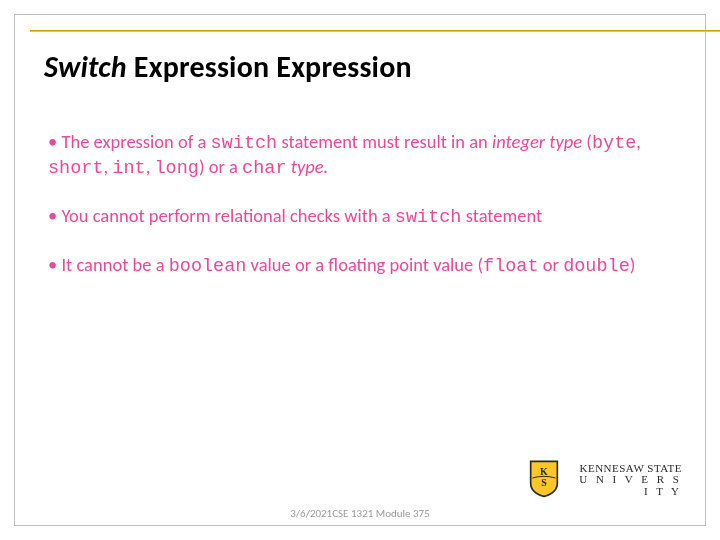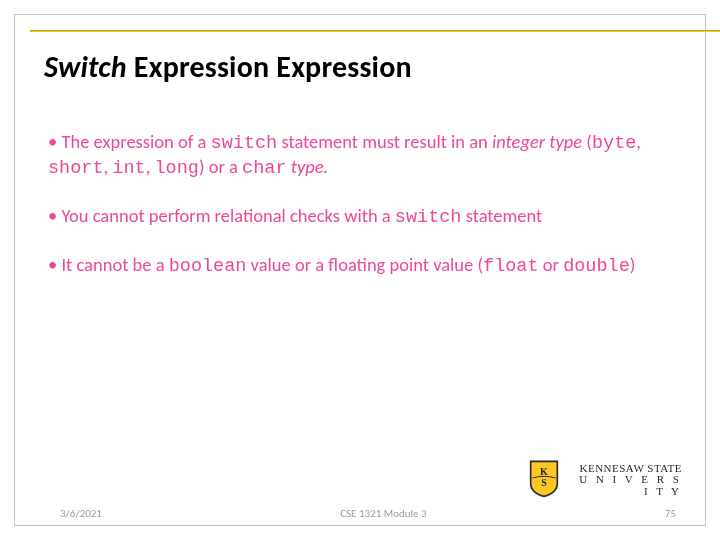--- a/index.html
+++ b/index.html
@@ -52,26 +52,26 @@
     line-height: 1.25;
     color: #ec4899;
   }
   .bullets .item { margin-bottom: 24px; }
   .bullets .dot::before { content: "• "; }
   .mono { font-family: Consolas, "Courier New", monospace; }
   .ital { font-style: italic; }
   .footer {
     position: absolute;
     bottom: 20px;
-    left: 60px;
+    left: 44px;
     right: 44px;
     font-size: 11px;
     color: #9a9a9a;
     display: flex;
-    justify-content: space-between;
+    justify-content: center;
     align-items: flex-end;
   }
   .logo {
     position: absolute;
     right: 38px;
     bottom: 40px;
     width: 155px;
     height: 42px;
   }
   .logo-text {

